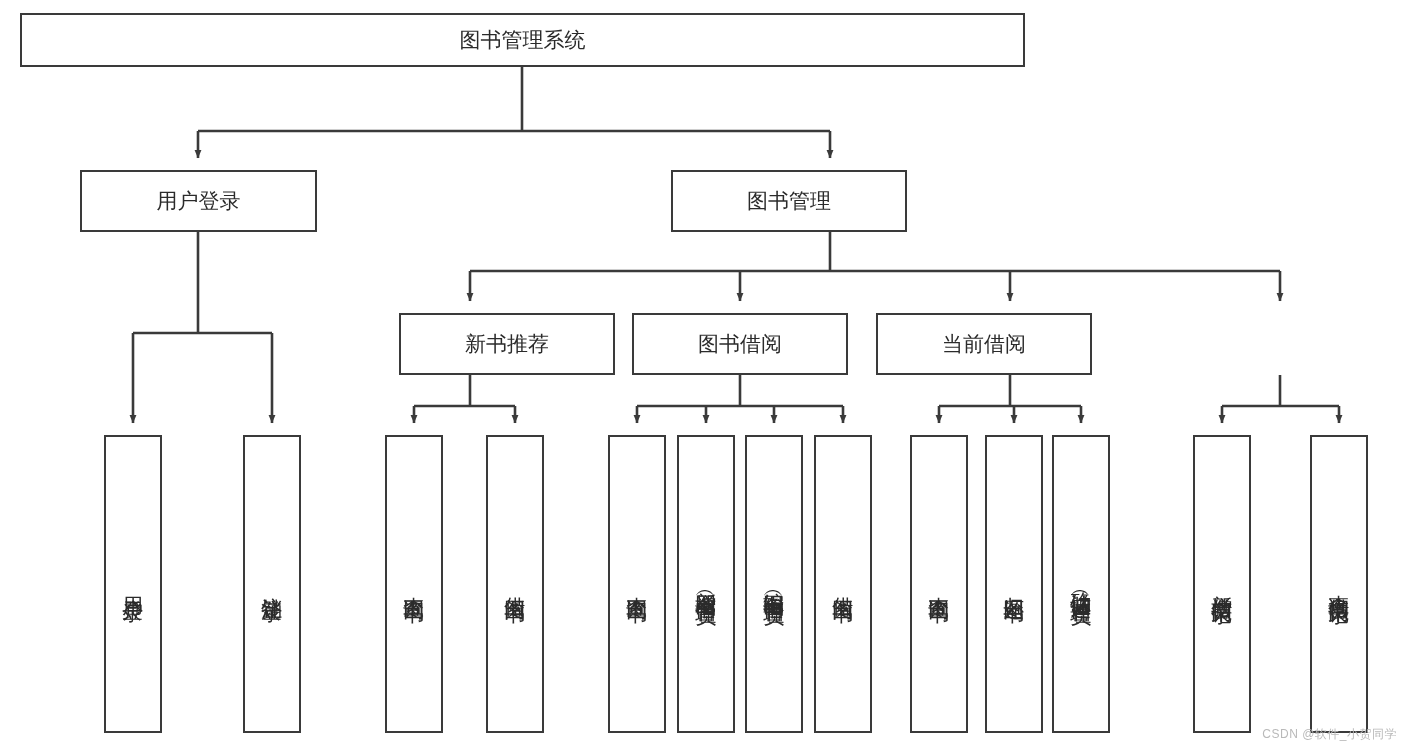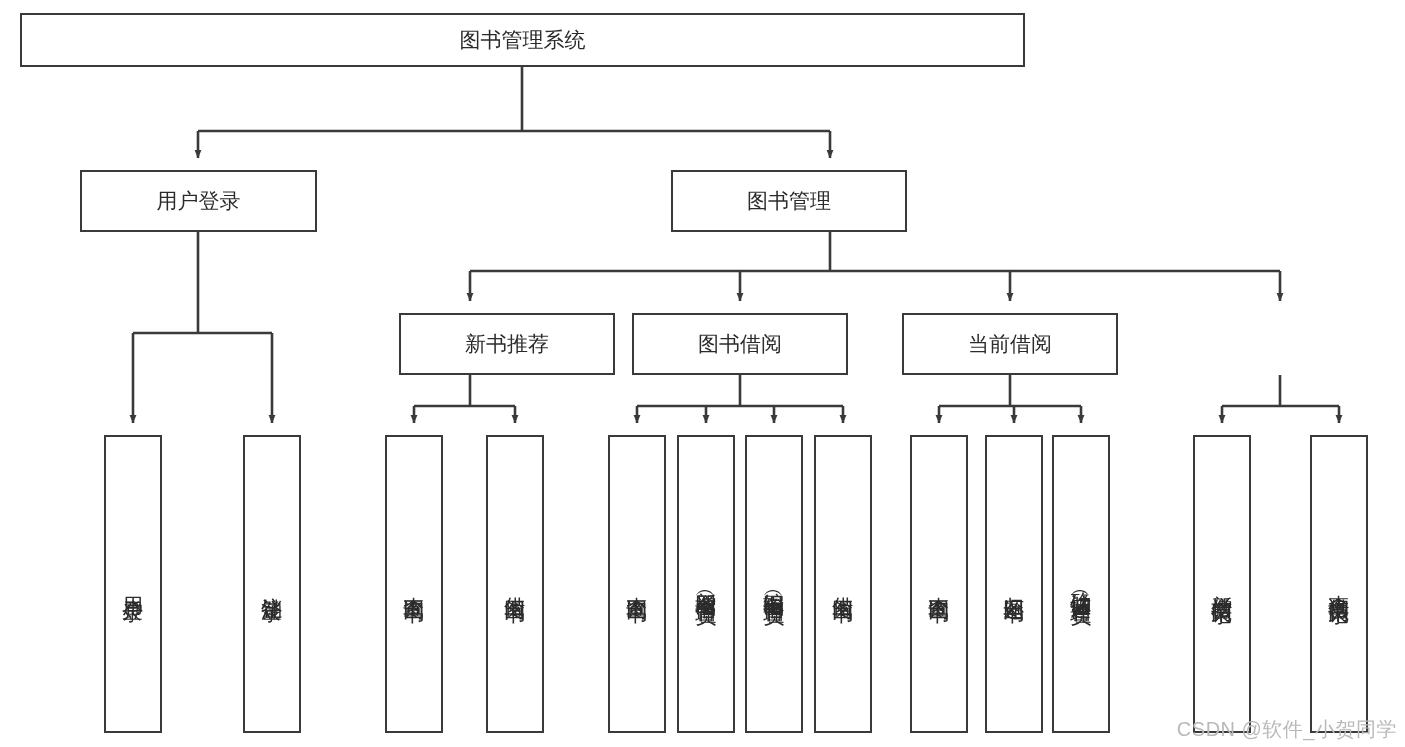--- a/index.html
+++ b/index.html
@@ -54,21 +54,21 @@
     writing-mode: vertical-rl;
     text-orientation: upright;
     font-size: 21px;
     letter-spacing: 2px;
     white-space: nowrap;
   }
   #watermark {
     position: absolute;
     right: 8px;
     bottom: 4px;
-    font-size: 20px;
+    font-size: 12px;
     color: #b9b9b9;
     letter-spacing: 0.5px;
     white-space: nowrap;
     pointer-events: none;
   }
 </style>
 </head>
 <body>
 
 <div id="diagram-root">
@@ -133,21 +133,21 @@
   <div class="node horizontal" style="left:671px; top:170px; width:236px; height:62px;">
     <span class="node-label">图书管理</span>
   </div>
 
   <div class="node horizontal" style="left:362px; top:313px; width:216px; height:62px;margin-left:37px;">
     <span class="node-label">新书推荐</span>
   </div>
   <div class="node horizontal" style="left:632px; top:313px; width:216px; height:62px;">
     <span class="node-label">图书借阅</span>
   </div>
-  <div class="node horizontal" style="left:902px; top:313px; width:216px; height:62px;">
+  <div class="node horizontal" style="left:876px; top:313px; width:216px; height:62px;">
     <span class="node-label">当前借阅</span>
   </div>
 
   <div class="node vertical" style="left:104px; top:435px; width:58px; height:298px;">
     <span class="node-label">用户登录</span>
   </div>
   <div class="node vertical" style="left:243px; top:435px; width:58px; height:298px;">
     <span class="node-label">注销登录</span>
   </div>
 

